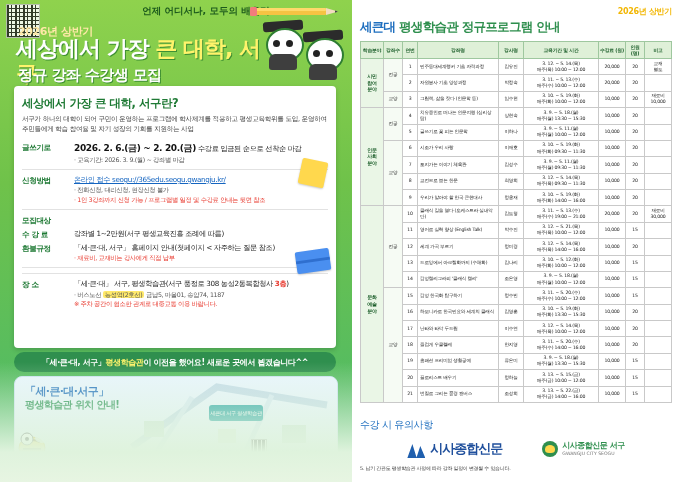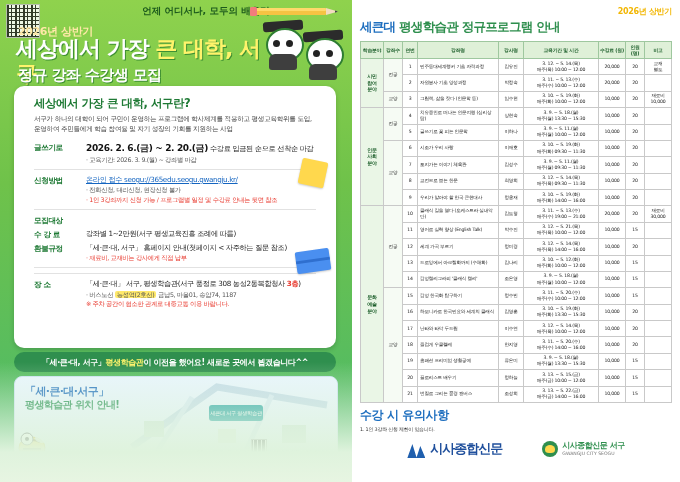--- a/index.html
+++ b/index.html
@@ -78,23 +78,23 @@
     position:absolute;top:12px;width:7px;height:7px;border-radius:50%;background:#222;
   }
   .mascot .eye.l{left:7px;}
   .mascot .eye.r{left:20px;}
   .mascot .body{
     position:absolute;top:26px;left:3px;width:28px;height:16px;background:#3e3e3e;border-radius:6px 6px 3px 3px;
   }
   
   .card{
     position:absolute;left:14px;top:86px;width:322px;height:262px;
-    background:#ffffff;border-radius:10px;
+    background:#ffffff;border-radius:4px;
     box-shadow:0 2px 5px rgba(0,0,0,.18);
-    padding:10px 20px;box-sizing:border-box;
+    padding:10px 8px;box-sizing:border-box;
   }
   .card-title{
     font-size:11.5px;font-weight:bold;color:#1f7a35;letter-spacing:-.5px;margin-bottom:4px;
   }
   .card-desc{
     font-size:6.6px;color:#3c3c3c;line-height:1.5;letter-spacing:-.3px;margin-bottom:7px;
   }
   .row{display:flex;margin-bottom:3px;}
   .row .lbl{
     width:52px;flex:0 0 52px;font-size:7.6px;font-weight:bold;color:#1f7a35;letter-spacing:-.4px;
@@ -174,21 +174,21 @@
   table.prog td{
     border:.5px solid #c9c9c9;padding:1.5px 2px;vertical-align:middle;letter-spacing:-.2px;
     line-height:1.35;
   }
   td.c{text-align:center;}
   td.l{text-align:left;}
   td.area{background:#eaf6e6;font-weight:bold;color:#1c5e2a;text-align:center;font-size:5px;}
   td.cat{background:#f6fbf4;text-align:center;}
   td.fee{text-align:center;}
   .note-title{
-    margin-top:4px;font-size:12px;font-weight:bold;color:#1f6fbf;letter-spacing:-.4px;
+    margin-top:15px;font-size:10px;font-weight:normal;color:#1f6fbf;letter-spacing:-.4px;
   }
   .notes{
     margin-top:2px;font-size:4.9px;color:#333;line-height:1.6;letter-spacing:-.2px;
   }
   .footer{
     position:absolute;left:0;right:0;bottom:16px;height:34px;
     display:flex;justify-content:center;gap:40px;
     background:#fff;
   }
   .logo-news{display:flex;align-items:center;gap:5px;}

